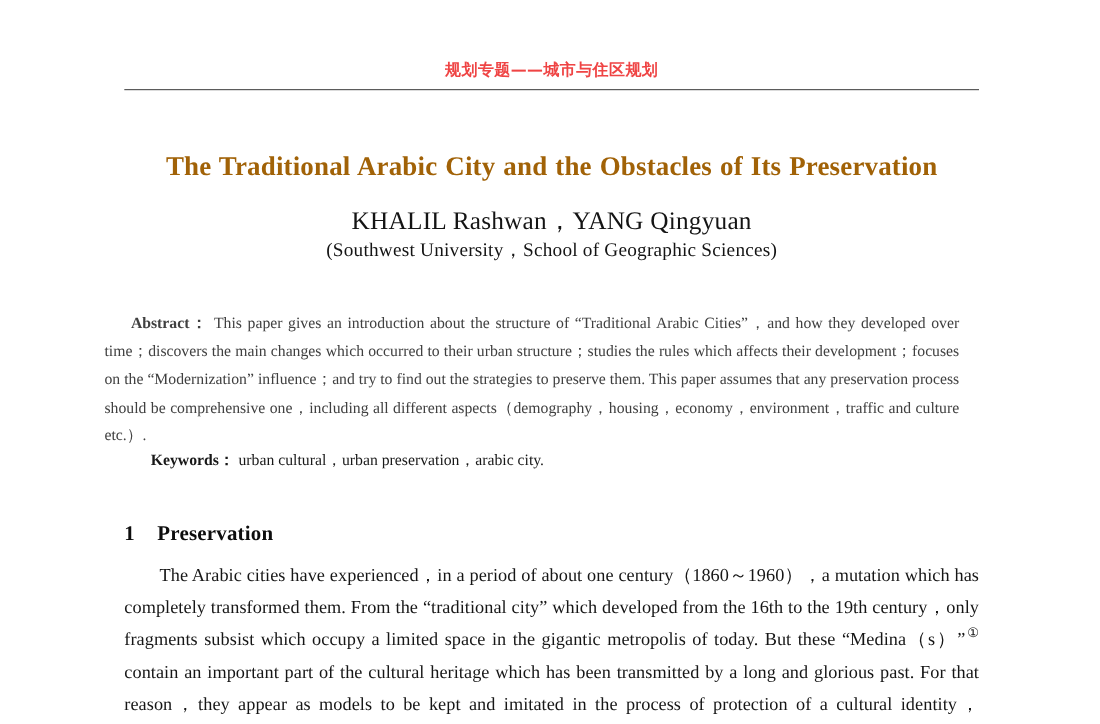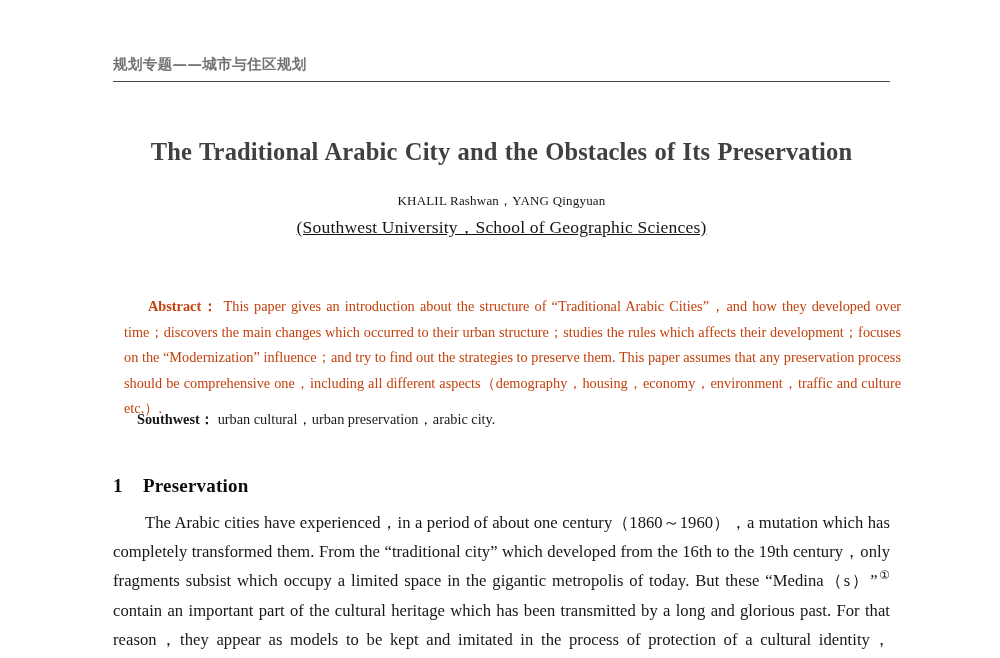--- a/index.html
+++ b/index.html
@@ -31,85 +31,84 @@
     position: absolute;
     left: 113px;
     top: 54px;
     width: 777px;
   }
   .running-head-text {
     font-family: "DejaVu Sans", "Liberation Sans", sans-serif;
     font-size: 14.5px;
     font-weight: 700;
     letter-spacing: 0.4px;
-    color: #737373;
+    color: #ef4444;
     white-space: nowrap;
     line-height: 20px;
+    text-align: center;
   }
   .header-rule {
     position: absolute;
     left: 113px;
     top: 81px;
     width: 777px;
     height: 1px;
     background: #4a4a4a;
   }
 
   
   .title {
     position: absolute;
     left: 113px;
     top: 120px;
     width: 777px;
     text-align: center;
     font-size: 24.5px;
     font-weight: 700;
     letter-spacing: 0.15px;
-    color: #404040;
+    color: #a16207;
     line-height: 32px;
     word-spacing: 1px;
   }
 
   .authors {
     position: absolute;
     left: 113px;
     top: 188px;
     width: 777px;
     text-align: center;
-    font-size: 13px;
+    font-size: 23px;
     line-height: 25px;
     color: #141414;
     letter-spacing: 0.2px;
   }
   .affiliation {
     position: absolute;
     left: 113px;
     top: 215px;
     width: 777px;
     text-align: center;
     font-size: 17.5px;
     line-height: 25px;
     color: #141414;
     letter-spacing: 0.2px;
-    text-decoration: underline;
   }
 
   
   .abstract {
     position: absolute;
-    left: 124px;
+    left: 95px;
     top: 282px;
     width: 777px;
     font-size: 14.3px;
     line-height: 25.6px;
     text-align: justify;
     text-justify: inter-word;
-    color: #c2410c;
+    color: #404040;
     text-indent: 24px;
-    margin-top: 12px;
   }
   .abstract b, .keywords b {
     font-weight: 700;
   }
   .keywords {
     position: absolute;
     left: 113px;
     top: 407px;
     width: 777px;
     font-size: 14.3px;
@@ -170,21 +169,21 @@
   <div class="authors">KHALIL Rashwan，YANG Qingyuan</div>
 
   <div class="affiliation">(Southwest University，School of Geographic Sciences)</div>
 
   <div class="abstract">
     <b>Abstract：</b>
     <span>This paper gives an introduction about the structure of “Traditional Arabic Cities”，and how they developed over time；discovers the main changes which occurred to their urban structure；studies the rules which affects their development；focuses on the “Modernization” influence；and try to find out the strategies to preserve them. This paper assumes that any preservation process should be comprehensive one，including all different aspects（demography，housing，economy，environment，traffic and culture etc.）.</span>
   </div>
 
   <div class="keywords">
-    <b>Southwest：</b>
+    <b>Keywords：</b>
     <span>urban cultural，urban preservation，arabic city.</span>
   </div>
 
   <h2 class="section-heading">
     <span class="sec-num">1</span><span>Preservation</span>
   </h2>
 
   <div class="body-para">
     <span>The Arabic cities have experienced，in a period of about one century（1860～1960），a mutation which has completely transformed them. From the “traditional city” which developed from the 16th to the 19th century，only fragments subsist which occupy a limited space in the gigantic metropolis of today. But these “Medina（s）”</span><sup>①</sup><span> contain an important part of the cultural heritage which has been transmitted by a long and glorious past. For that reason，they appear as models to be kept and imitated in the process of protection of a cultural identity，threatened by the “Modernization”. There-</span>
   </div>

